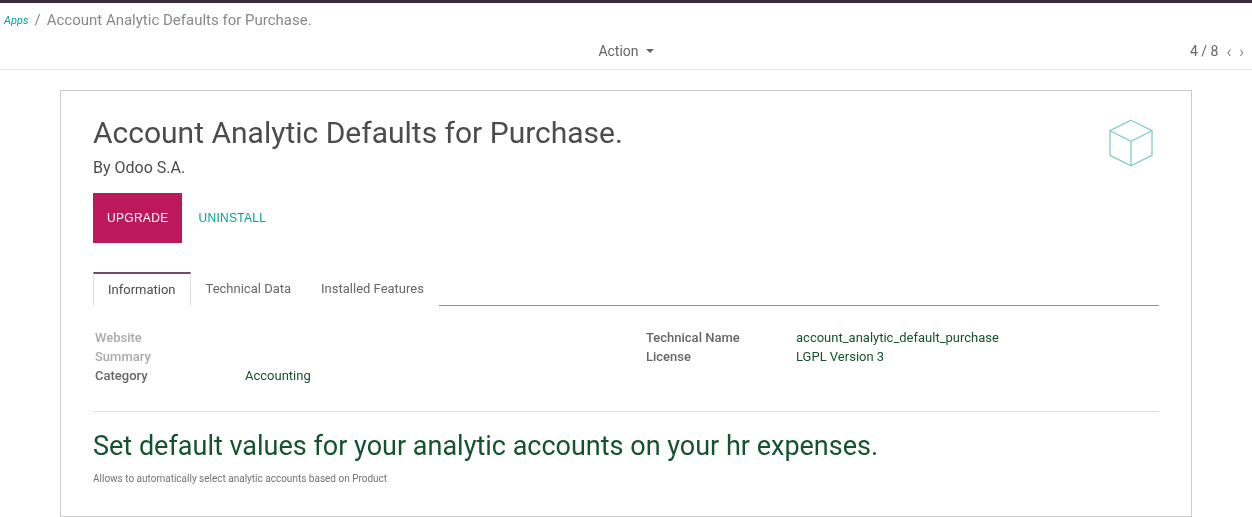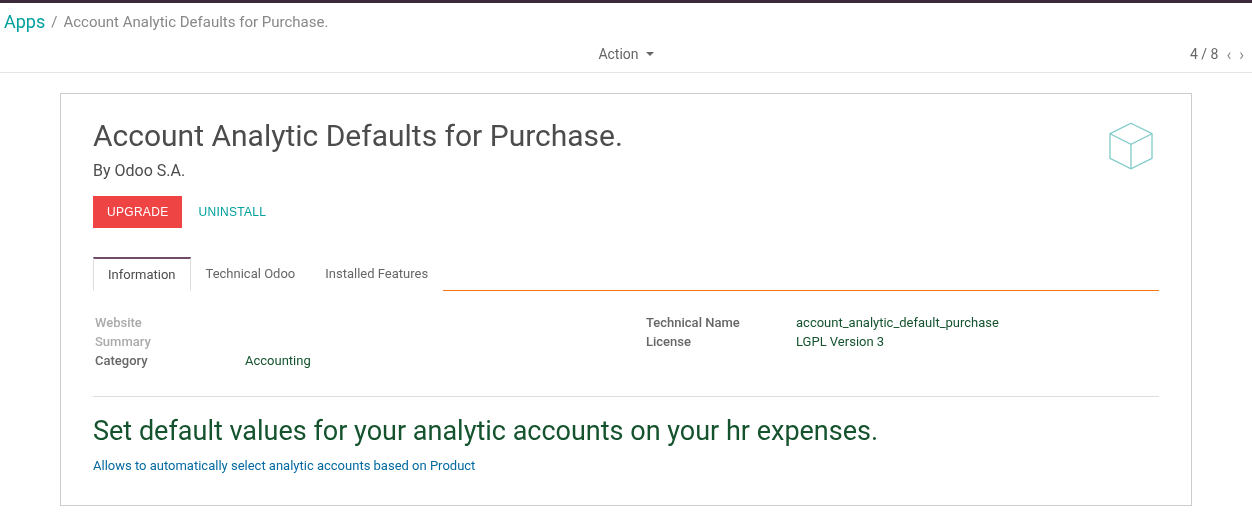--- a/index.html
+++ b/index.html
@@ -9,21 +9,21 @@
     color: #4c4c4c;
     background: #fff;
     border-top: 3px solid #3a2a3a;
   }
   .breadcrumb-bar {
     padding: 8px 4px;
     display: flex;
     align-items: center;
     gap: 6px;
   }
-  .breadcrumb-link { color: #00a09d; cursor: pointer; font-size: 18px; }
+  .breadcrumb-link { color: #00a09d; cursor: pointer; font-size: 11px; font-style: italic; }
   .breadcrumb-sep { color: #888; font-size: 15px; }
   .breadcrumb-current { color: #888; font-size: 15px; }
   .control-bar {
     display: flex;
     align-items: center;
     padding: 6px 8px 10px 8px;
     border-bottom: 1px solid #e5e5e5;
     position: relative;
   }
   .action-dropdown {
@@ -78,24 +78,24 @@
     color: #4c4c4c;
     margin-bottom: 8px;
   }
   .author {
     font-size: 16px;
     color: #4c4c4c;
     margin-bottom: 16px;
   }
   .btn-row { display: flex; gap: 16px; align-items: center; }
   .btn-primary {
-    background: #ef4444;
+    background: #be185d;
     color: #fff;
     border: none;
-    padding: 9px 14px;
+    padding: 18px 14px;
     font-size: 12px;
     font-weight: 500;
     letter-spacing: 0.3px;
     cursor: pointer;
   }
   .btn-link {
     color: #00a09d;
     background: none;
     border: none;
     font-size: 12px;
@@ -148,22 +148,22 @@
     border-top: 1px solid #ddd;
     margin: 28px 0 18px 0;
   }
   .desc-heading {
     font-size: 27px;
     font-weight: 400;
     color: #14532d;
     margin-bottom: 6px;
   }
   .desc-body {
-    font-size: 13px;
-    color: #0369a1;
+    font-size: 10px;
+    color: #737373;
     margin-top: 11px;
   }
 </style>
 </head>
 <body>
 
 <div class="breadcrumb-bar">
   <span class="breadcrumb-link">Apps</span>
   <span class="breadcrumb-sep">/</span>
   <span class="breadcrumb-current">Account Analytic Defaults for Purchase.</span>
@@ -198,21 +198,21 @@
         <svg viewBox="0 0 64 64" fill="none" stroke="#7fcbc9" stroke-width="1.5">
           <polygon points="32,6 56,18 56,46 32,58 8,46 8,18"></polygon>
           <polyline points="8,18 32,30 56,18"></polyline>
           <line x1="32" y1="30" x2="32" y2="58"></line>
         </svg>
       </div>
     </div>
 
     <div class="tabs">
       <div class="tab active">Information</div>
-      <div class="tab">Technical Odoo</div>
+      <div class="tab">Technical Data</div>
       <div class="tab">Installed Features</div>
     </div>
 
     <div class="info-grid">
       <div class="info-col">
         <div class="info-row">
           <div class="info-label dim">Website</div>
           <div class="info-value"></div>
         </div>
         <div class="info-row">

